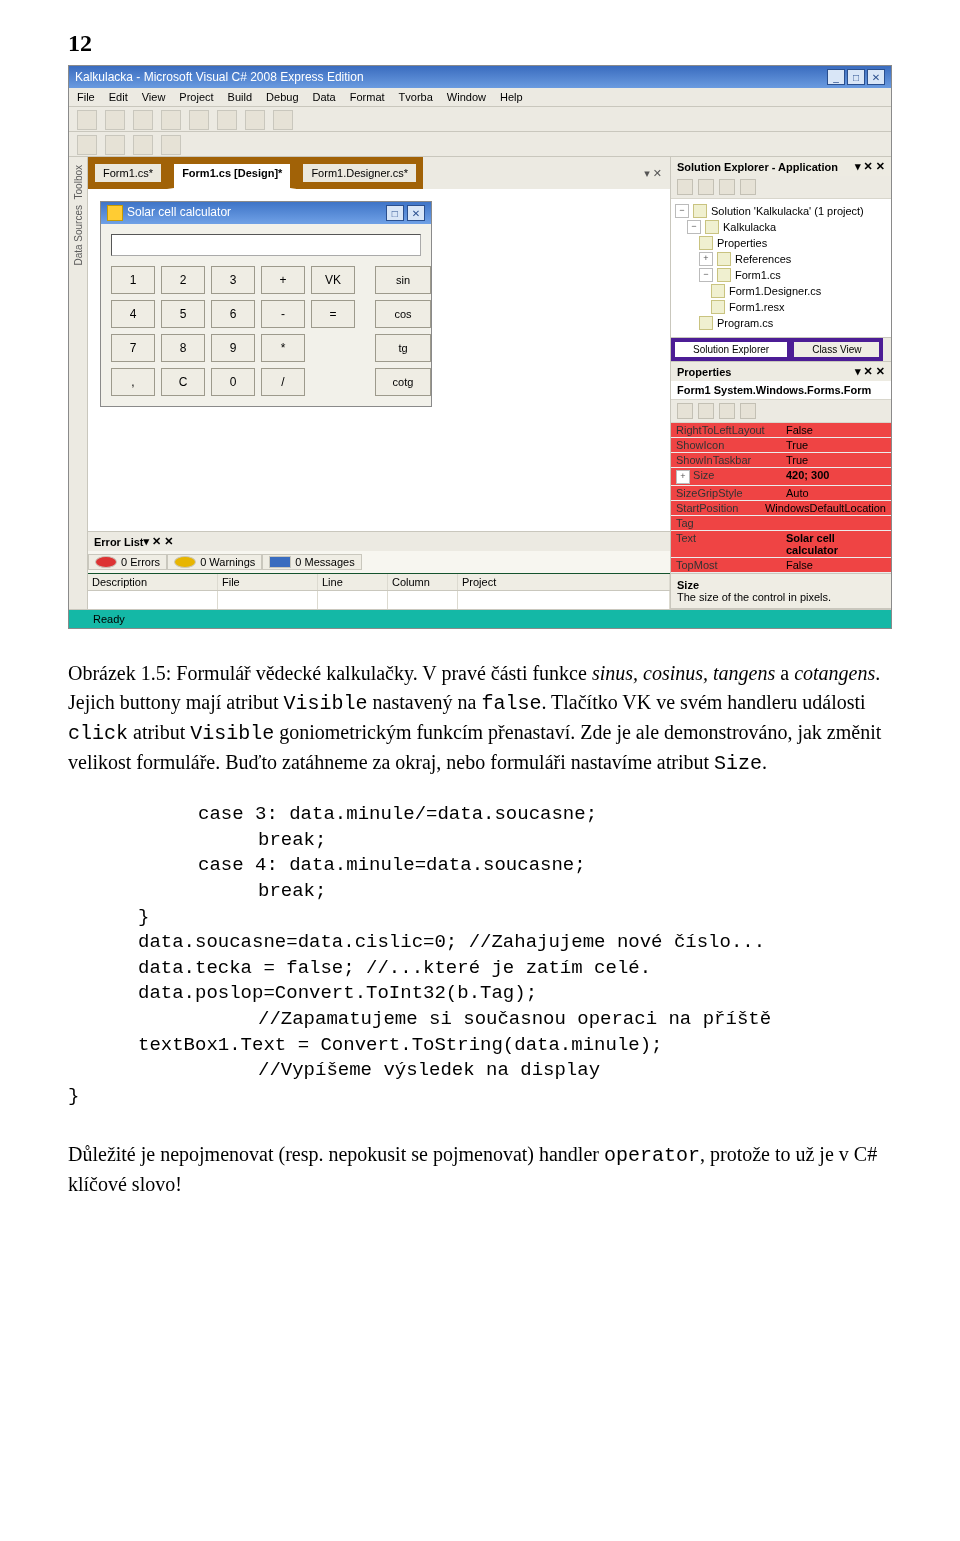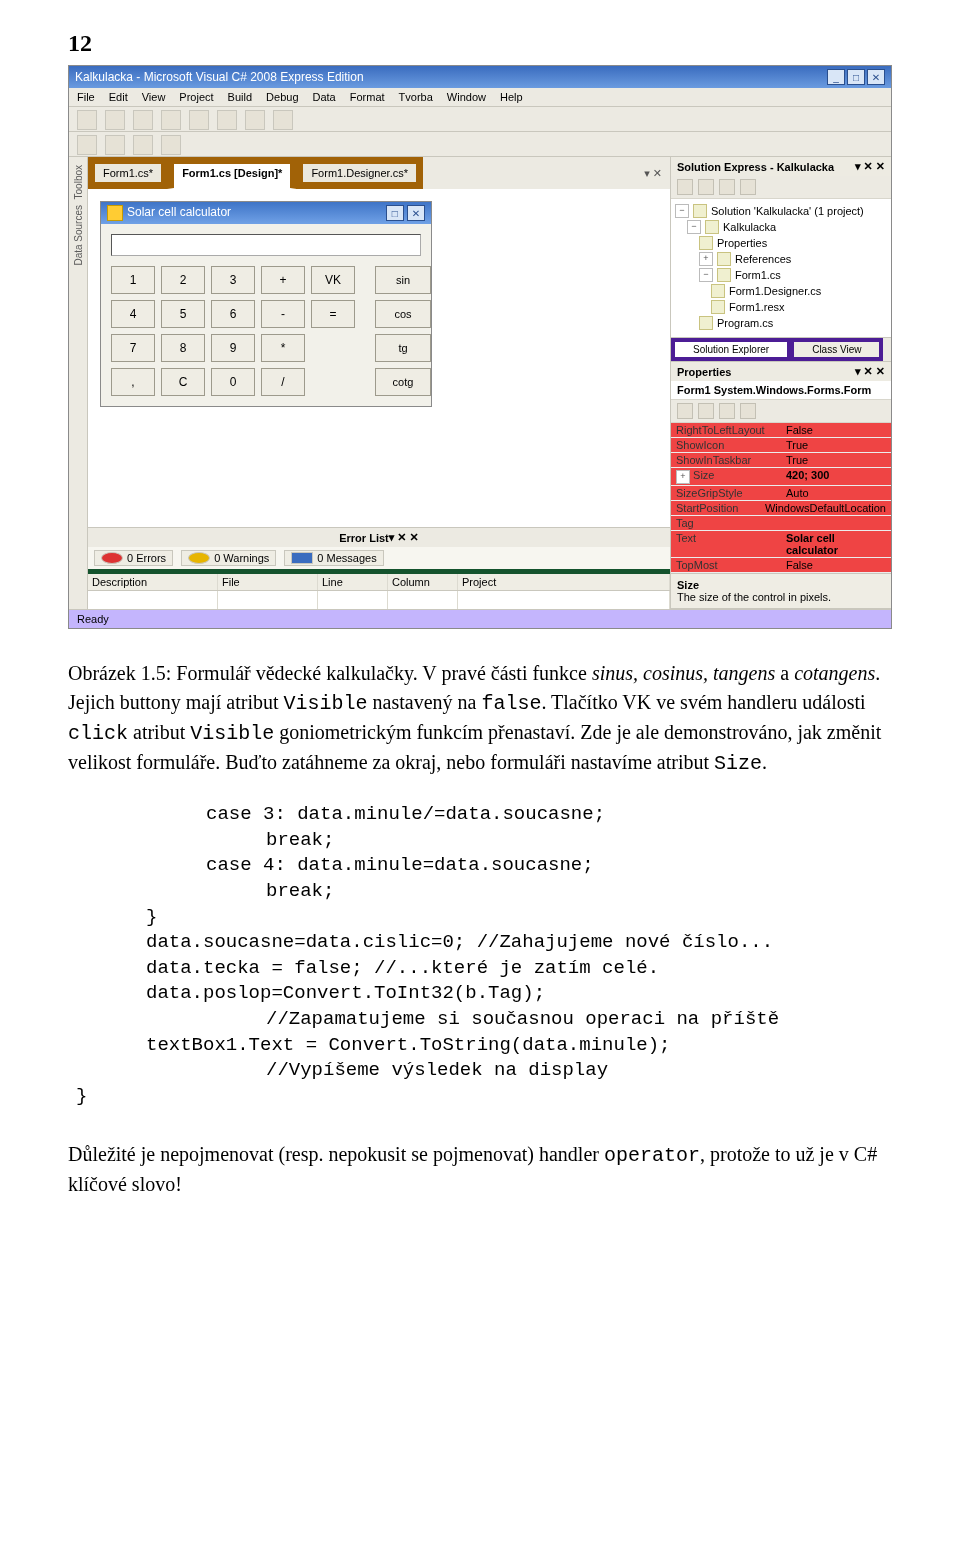--- a/index.html
+++ b/index.html
@@ -24,22 +24,22 @@
   .canvas{flex:1;background:#fff;padding:12px}
   .calc-win{width:330px;border:1px solid #8a8a8a}
   .calc-title{background:linear-gradient(#3e74c7,#70a1e6);color:#fff;padding:3px 6px;display:flex;justify-content:space-between;align-items:center;font-size:12px}
   .calc-ico{width:14px;height:14px;background:#ffcc33;border:1px solid #c69a00;display:inline-block;margin-right:4px;vertical-align:middle}
   .calc-body{padding:10px;background:#f2f1ea}
   .calc-disp{height:20px;border:1px inset #aaa;background:#fff;margin-bottom:10px}
   .calc-grid{display:grid;grid-template-columns:repeat(5,44px) 70px;gap:6px}
   .cbtn{height:26px;border:1px solid #9d9a8c;background:#efede4;display:flex;align-items:center;justify-content:center;font-size:12px}
   .cbtn.fn{font-size:11px;margin-left:14px}
   .errorlist{border-top:1px solid #c9c7bd}
-  .el-title{background:#eceae2;padding:3px 6px;font-weight:bold;display:flex;justify-content:center;align-items:center}
-  .el-filters{display:flex;gap:8px;padding:3px 6px;background:#f7f6f0;border-bottom:5px solid #14532d}
+  .el-title{background:#eceae2;padding:3px 6px;font-weight:bold;display:flex;justify-content:flex-start;align-items:center}
+  .el-filters{display:flex;padding:3px 0;background:#f7f6f0;border-bottom:1px solid #14532d}
   .el-filters span{border:1px solid #c9c7bd;background:#efede4;padding:1px 6px;font-size:11px;display:inline-flex;align-items:center;gap:4px}
   .dot{display:inline-block;width:8px;height:8px;border-radius:50%}
   .dot.red{background:#d33}.dot.yel{background:#e7b500}.dot.blu{background:#3a6cbf;border-radius:0}
   .el-head,.el-row{display:grid;grid-template-columns:130px 100px 70px 70px 1fr;font-size:11px}
   .el-head{background:#efede4;border-bottom:1px solid #c9c7bd}
   .el-head div,.el-row div{padding:2px 4px;border-right:1px solid #dcdad0}
   .el-row{height:18px;background:#fff}
   .side{width:220px;background:#eceae2;display:flex;flex-direction:column}
   .pane{border-bottom:1px solid #c9c7bd}
   .pane-title{background:#edebe2;padding:3px 6px;font-weight:bold;display:flex;justify-content:space-between;align-items:center}
@@ -54,24 +54,24 @@
   .se-tabs span{padding:2px 18px;border:4px solid #4c1d95;background:#efede4;margin-right:-1px}
   .se-tabs span.active{background:#fff}
   .props-head{padding:3px 6px;font-weight:bold;background:#fff;border-bottom:1px solid #d8d6cc}
   .props{background:#ef4444;font-size:11px}
   .prow{display:grid;grid-template-columns:1fr 1fr;border-bottom:1px solid #ececec}
   .prow div{padding:1px 5px}
   .prow .n{color:#333}
   .prow.bold .v{font-weight:bold}
   .pfoot{padding:5px 6px;border-top:1px solid #c9c7bd;background:#efede4}
   .pfoot b{display:block}
-  .statusbar{background:#c4b5fd;border-top:1px solid #c9c7bd;padding:3px 8px;font-size:11px}
+  .statusbar{background:#14b8a6;border-top:1px solid #c9c7bd;padding:3px 24px;font-size:11px}
   .caption{margin:20px 0;line-height:1.45}
   .tt{font-family:Liberation Mono, monospace}
-  .code{font-family:"Courier New",monospace;white-space:pre;margin:24px 8px;font-size:19px;line-height:1.35}
+  .code{font-family:"Courier New",monospace;white-space:pre;margin:24px 0;font-size:19px;line-height:1.35}
   .code .ind1{padding-left:70px;display:inline-block}
   .code .ind2{padding-left:130px;display:inline-block}
   .code .ind3{padding-left:190px;display:inline-block}
   .bottom{line-height:1.45;margin-top:30px}
 </style>
 </head>
 <body>
 
 <div class="page">
   <div class="page-head">
@@ -191,21 +191,21 @@
                 <div></div>
                 <div></div>
                 <div></div>
                 <div></div>
               </div>
           </div>
         </div>
         <div class="side">
           <div class="pane">
             <div class="pane-title">
-              <span>Solution Express - Kalkulacka</span>
+              <span>Solution Explorer - Application</span>
               <span>▾ ✕ ✕</span>
             </div>
             <div class="pane-toolbar">
               <span class="ico"></span>
               <span class="ico"></span>
               <span class="ico"></span>
               <span class="ico"></span>
             </div>
             <div class="tree" id="tree">
                 <div class="node i0">

